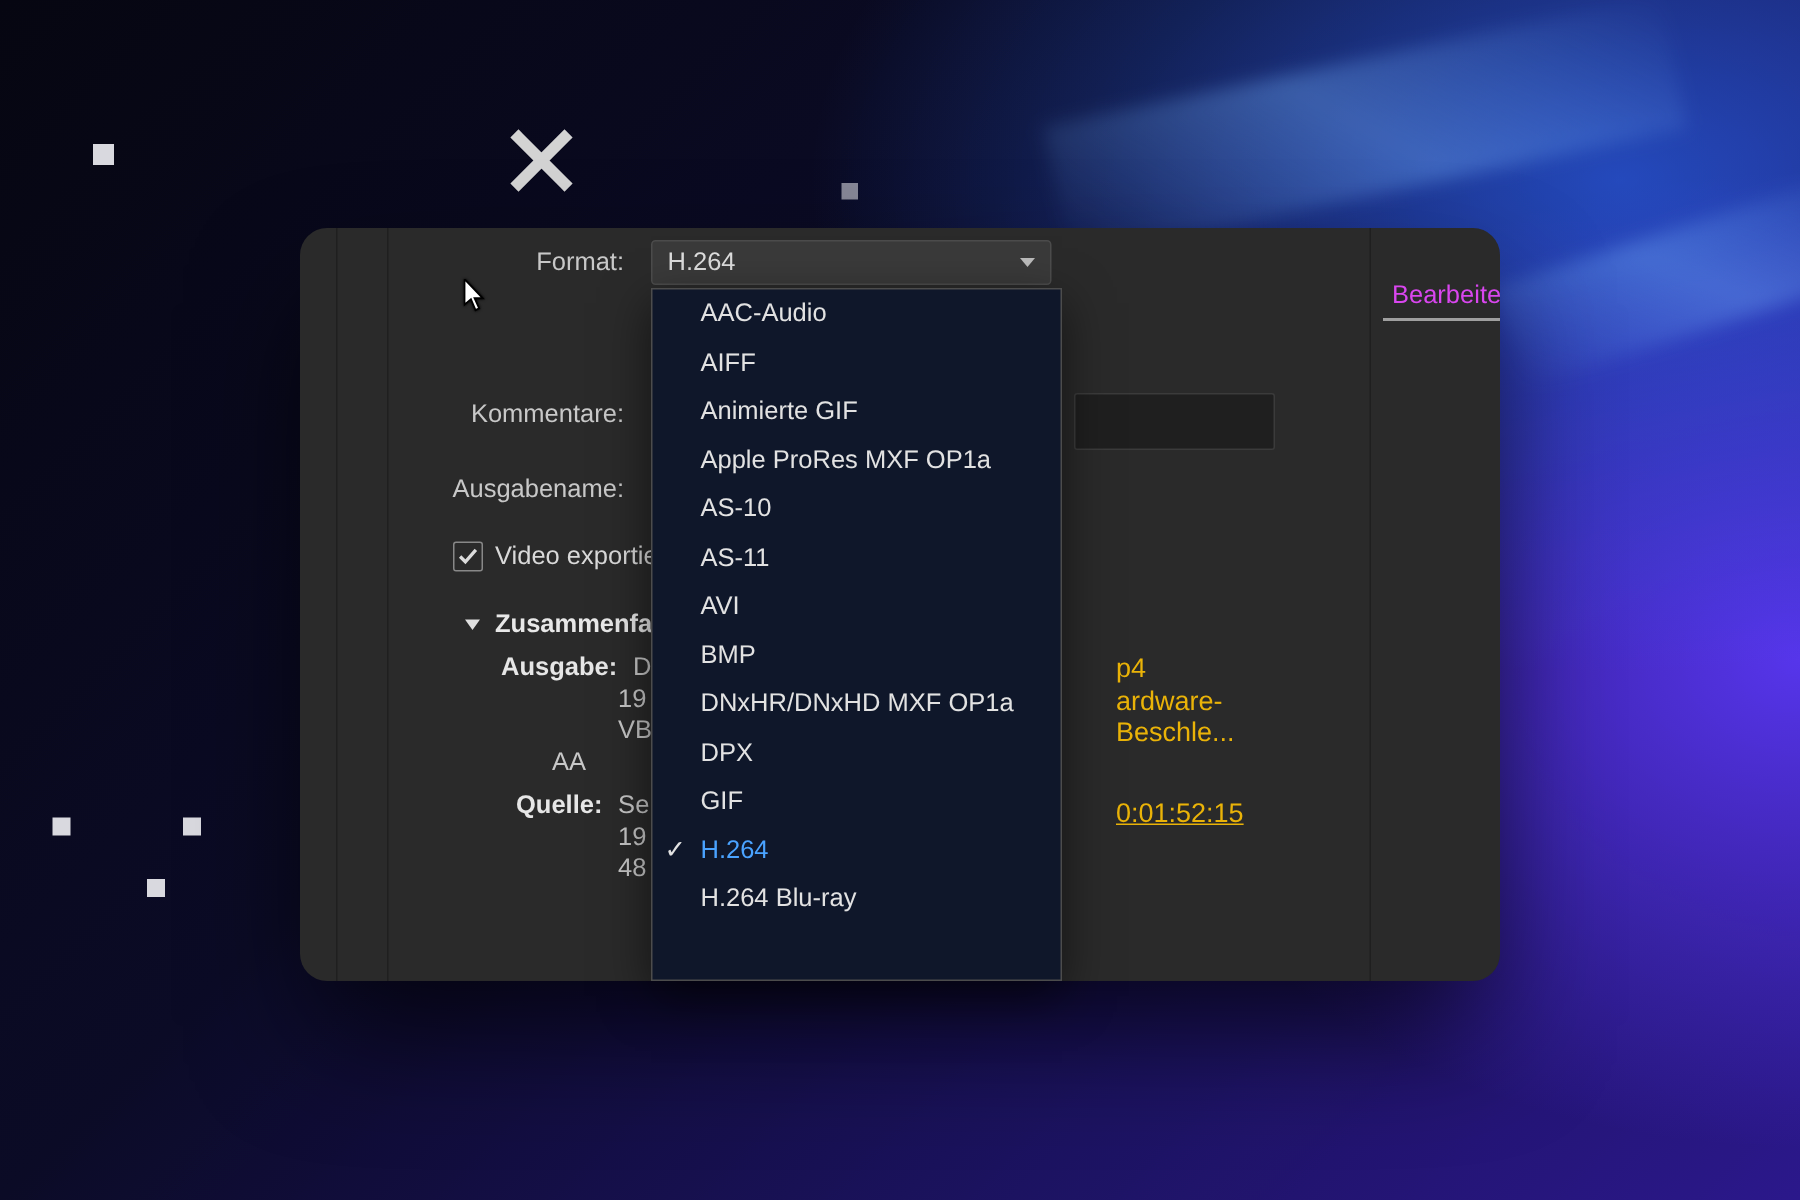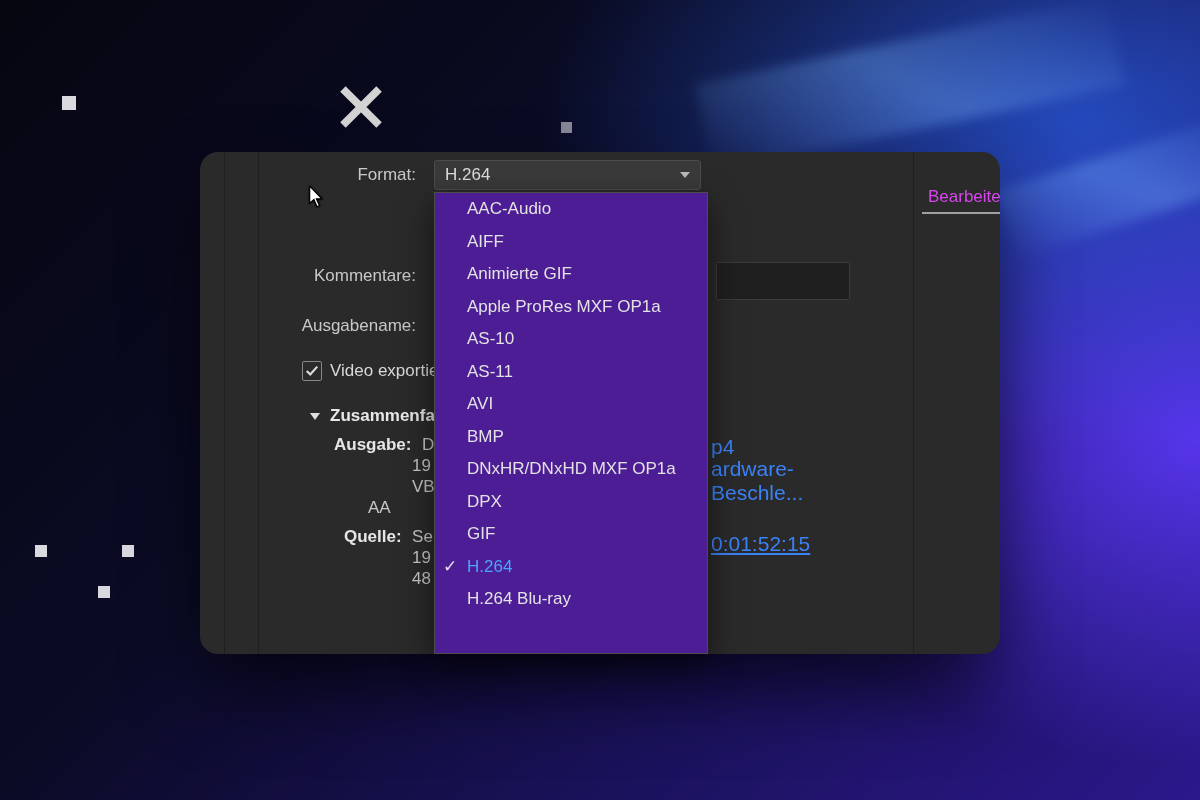--- a/index.html
+++ b/index.html
@@ -41,25 +41,25 @@
   .icon{color:#d5d5d5;}
   .icon svg{display:block;}
   .textfield{position:absolute;background:#1f1f1f;border:1px solid #3b3b3b;border-radius:2px;height:36px;}
   .chk{display:flex;align-items:center;gap:8px;}
   .chkbox{width:18px;height:18px;border:1px solid #888;border-radius:2px;background:#2a2a2a;display:flex;align-items:center;justify-content:center;}
   .chkbox svg{width:14px;height:14px;}
   .sumhdr{display:flex;align-items:center;gap:10px;font-weight:600;color:#e8e8e8;font-size:17px;}
   .sumcaret{width:0;height:0;border-left:5px solid transparent;border-right:5px solid transparent;border-top:7px solid #e0e0e0;}
   .sumlbl{font-weight:600;color:#e6e6e6;font-size:17px;text-align:center;}
   .sumtxt{color:#c7c7c7;font-size:17px;line-height:21px;}
-  .peek{position:absolute;color:#3b82f6;font-size:21px;}
+  .peek{position:absolute;color:#eab308;font-size:18px;margin-left:33px;}
   .r-tab{position:absolute;right:0;top:30px;width:78px;height:32px;color:#d946ef;font-size:17px;display:flex;align-items:center;border-bottom:2px solid #9f9f9f;padding-left:6px;box-sizing:border-box;}
   .menu{
     position:absolute;left:434px;top:192px;width:272px;height:460px;
-    background:#4c1d95;border:1px solid #4c4c4c;box-shadow:0 10px 30px rgba(0,0,0,0.55);
+    background:#0f172a;border:1px solid #4c4c4c;box-shadow:0 10px 30px rgba(0,0,0,0.55);
     overflow:hidden;
   }
   .mi{height:32.5px;display:flex;align-items:center;padding-left:32px;font-size:17px;color:#e2e2e2;position:relative;}
   .mi.sel{color:#4aa3ff;}
   .mi .tick{position:absolute;left:8px;color:#e2e2e2;}
 </style>
 </head>
 <body>
 
 <div class="bg"></div>

